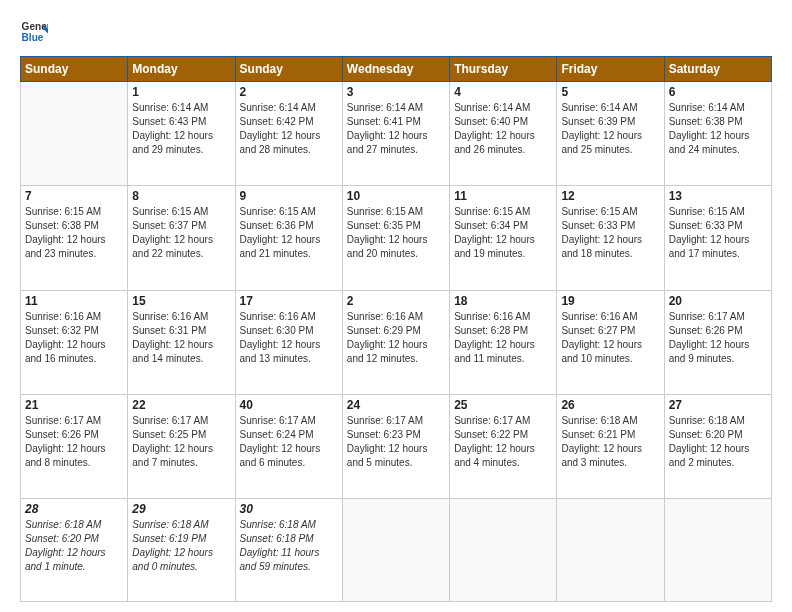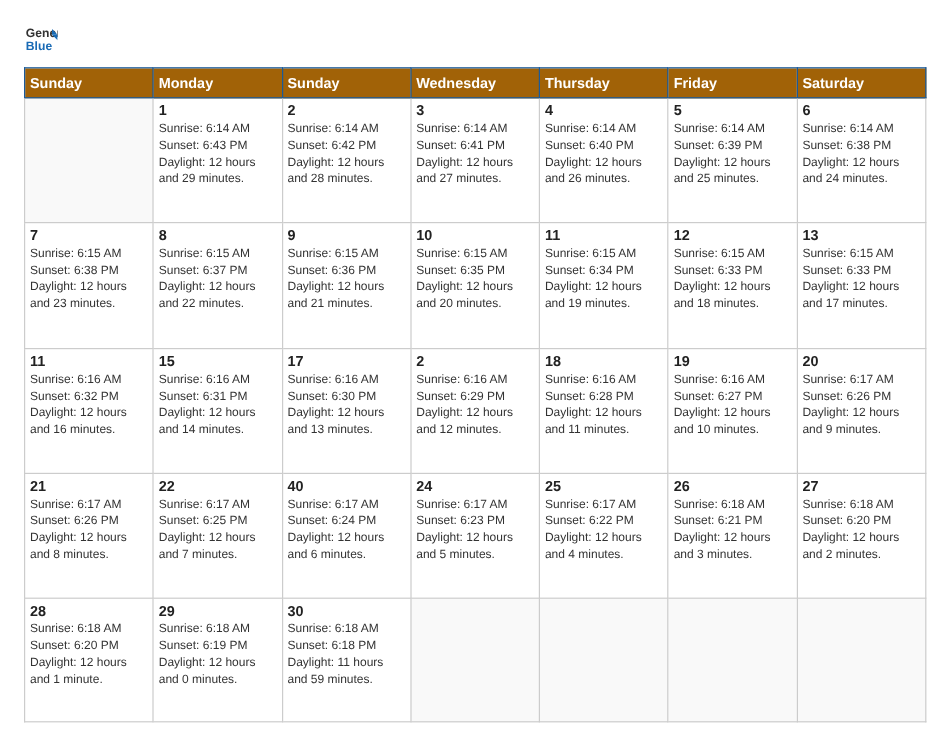--- a/index.html
+++ b/index.html
@@ -79,20 +79,21 @@
     .day-info {
       font-size: 10px;
       color: #333;
       line-height: 1.4;
     }
     .empty-cell {
       background: #f9f9f9;
     }
     .last-row td {
       height: 70px;
+      font-style: italic;
     }
   </style>
 </head>
 <body>
 
 <div class="page">
   <div class="header">
     <div class="logo">
       <svg class="logo-icon" viewBox="0 0 36 36">
         <text x="2" y="16" font-size="13" font-weight="bold" fill="#333" font-family="Arial">General</text>

